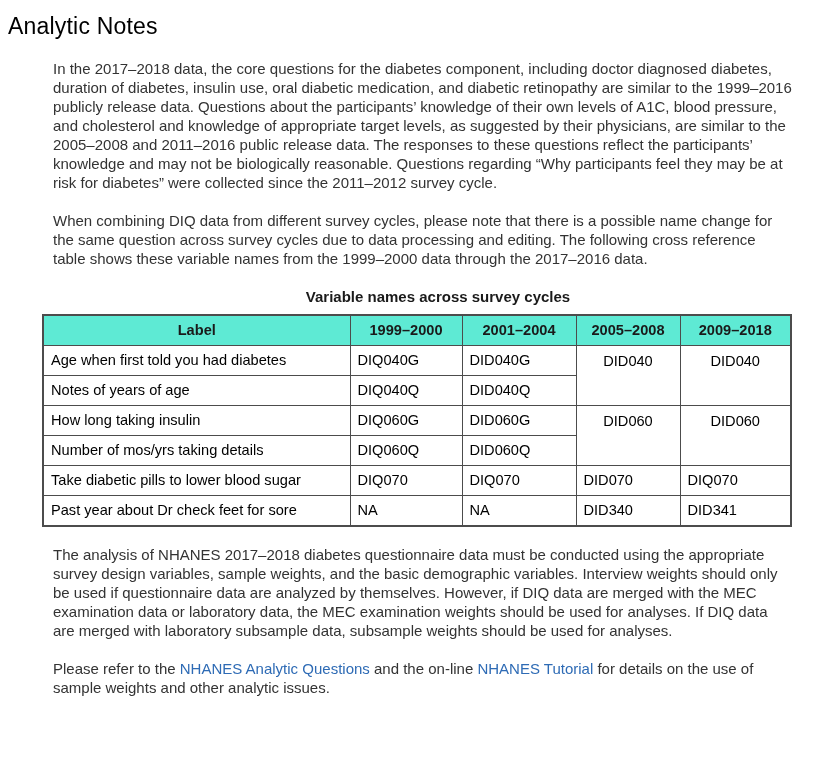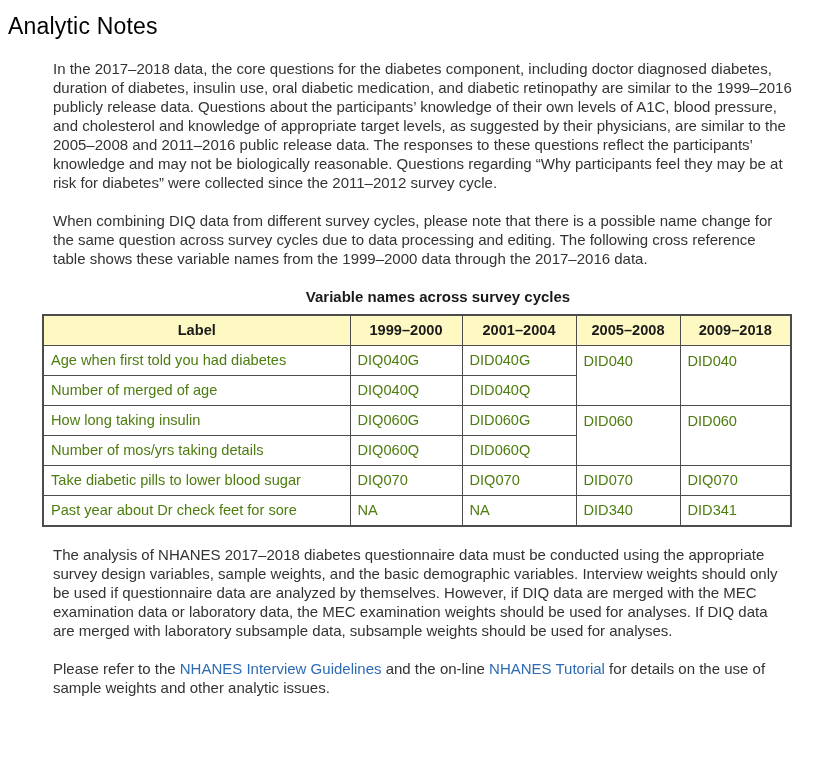--- a/index.html
+++ b/index.html
@@ -47,35 +47,36 @@
     font-size: 14.6px;
     table-layout: fixed;
   }
   table.xref th, table.xref td {
     border: 1px solid #4c4c4c;
     padding: 0 7px;
     overflow: hidden;
     white-space: nowrap;
   }
   table.xref th {
-    background: #fef9c3;
+    background: #5eead4;
     color: #1a1a1a;
     font-weight: bold;
     text-align: center;
     height: 29px;
   }
   table.xref td {
     height: 29px;
     text-align: left;
     vertical-align: middle;
-    color: #4d7c0f;
+    color: #000000;
   }
   table.xref td.merged {
     vertical-align: top;
     padding-top: 6px;
+    text-align: center;
   }
   a.doc-link {
     color: #2e6bb5;
     text-decoration: none;
     cursor: pointer;
   }
 </style>
 </head>
 <body>
 
@@ -108,21 +109,21 @@
       </thead>
       <tbody>
         <tr>
           <td>Age when first told you had diabetes</td>
           <td>DIQ040G</td>
           <td>DID040G</td>
           <td class="merged" rowspan="2">DID040</td>
           <td class="merged" rowspan="2">DID040</td>
         </tr>
         <tr>
-          <td>Number of merged of age</td>
+          <td>Notes of years of age</td>
           <td>DIQ040Q</td>
           <td>DID040Q</td>
         </tr>
         <tr>
           <td>How long taking insulin</td>
           <td>DIQ060G</td>
           <td>DID060G</td>
           <td class="merged" rowspan="2">DID060</td>
           <td class="merged" rowspan="2">DID060</td>
         </tr>
@@ -144,15 +145,15 @@
           <td>NA</td>
           <td>DID340</td>
           <td>DID341</td>
         </tr>
       </tbody>
     </table>
   </div>
 
   <p>The analysis of NHANES 2017–2018 diabetes questionnaire data must be conducted using the appropriate survey design variables, sample weights, and the basic demographic variables. Interview weights should only be used if questionnaire data are analyzed by themselves. However, if DIQ data are merged with the MEC examination data or laboratory data, the MEC examination weights should be used for analyses. If DIQ data are merged with laboratory subsample data, subsample weights should be used for analyses.</p>
 
-  <p><span>Please refer to the </span><a class="doc-link" href="#">NHANES Interview Guidelines</a><span> and the on-line </span><a class="doc-link" href="#">NHANES Tutorial</a><span> for details on the use of sample weights and other analytic issues.</span></p>
+  <p><span>Please refer to the </span><a class="doc-link" href="#">NHANES Analytic Questions</a><span> and the on-line </span><a class="doc-link" href="#">NHANES Tutorial</a><span> for details on the use of sample weights and other analytic issues.</span></p>
 
 </div>
 
 </body></html>

